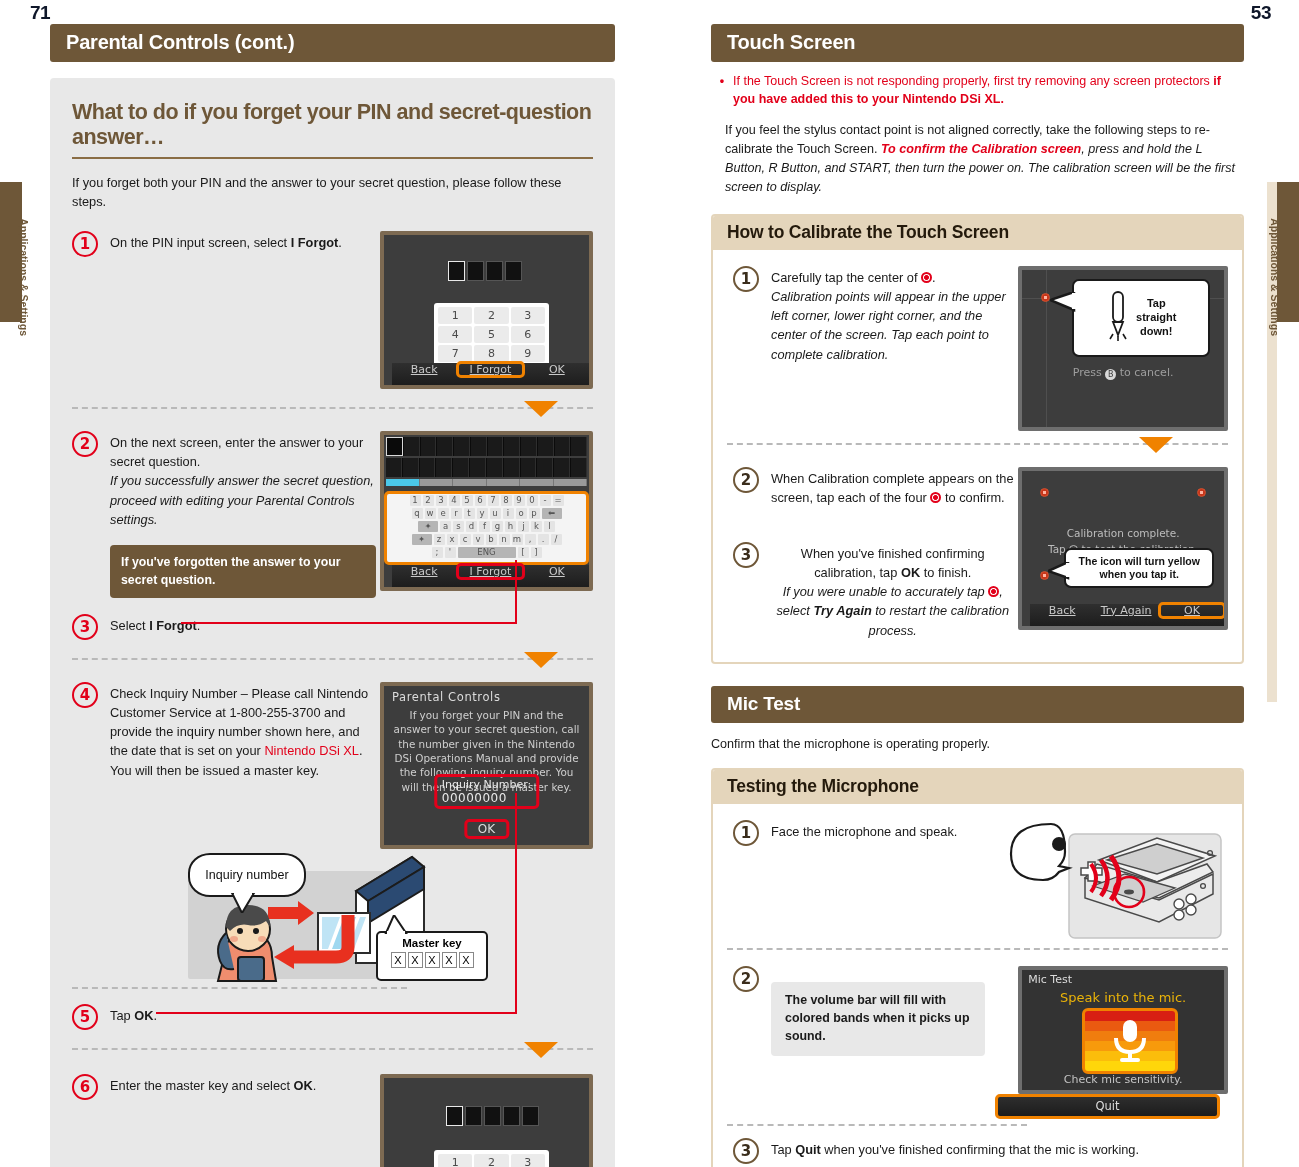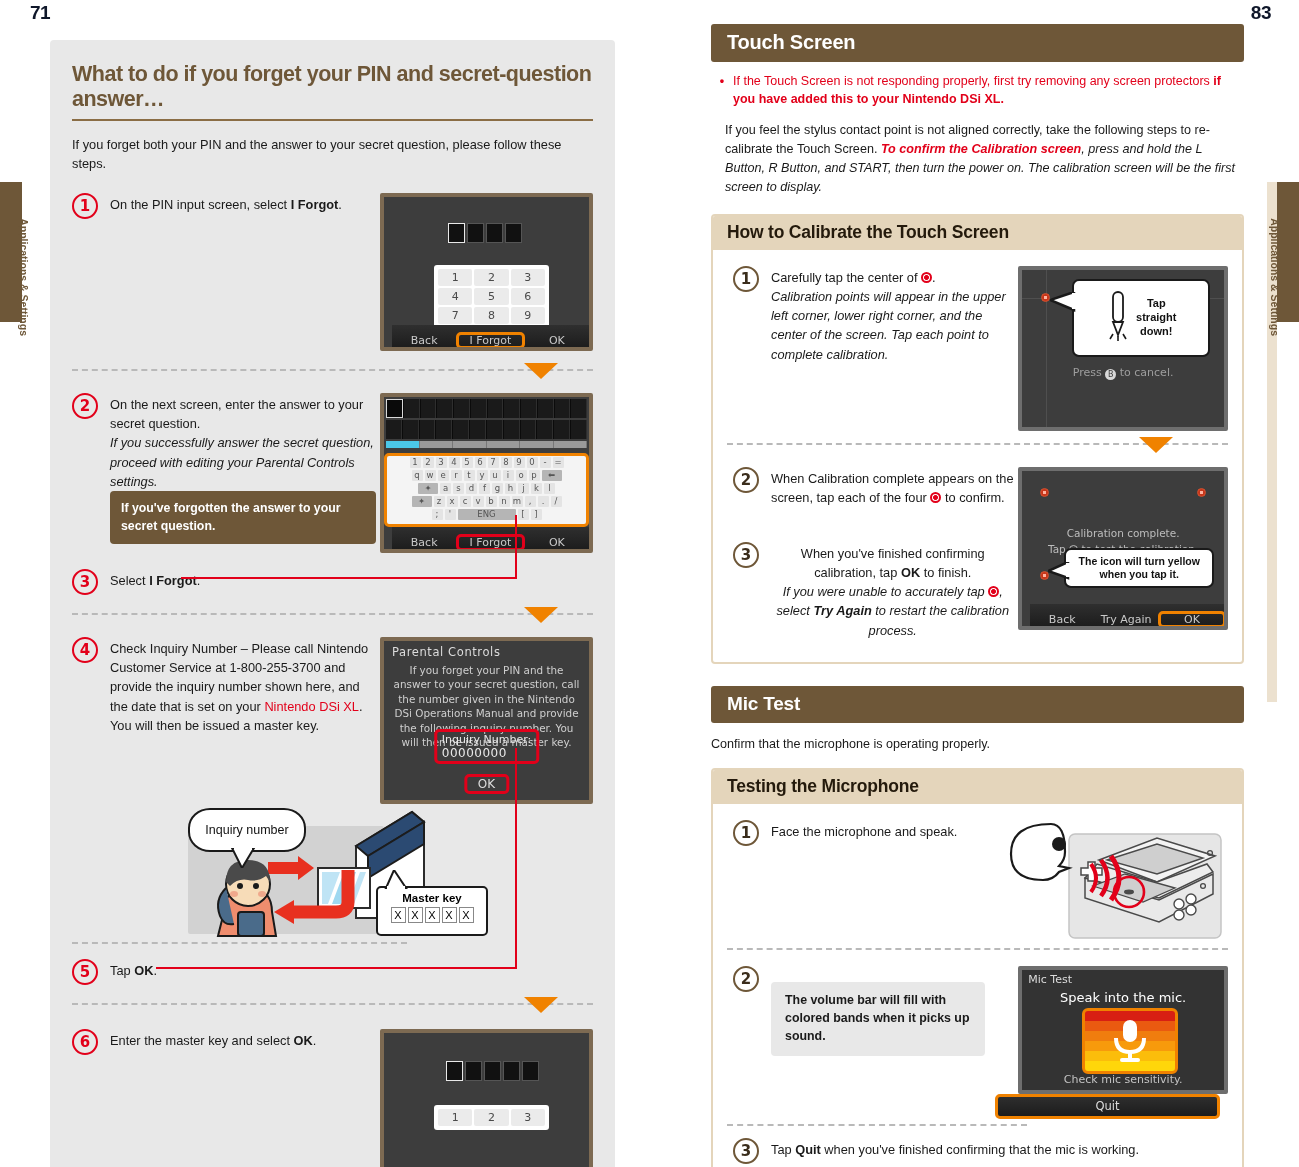--- a/index.html
+++ b/index.html
@@ -191,24 +191,25 @@
     border: 4px solid #7d6a52;
     border-radius: 2px;
     overflow: hidden;
   }
   .ds-bottombar {
     position: absolute;
     left: 8px; right: 0; bottom: 0;
     height: 22px;
     background: linear-gradient(#2f2f2f,#1d1d1d);
     display: flex;
-    align-items: flex-end;
+    align-items: flex-start;
     color: #c9c9c9;
     font-size: 11px;
     font-family: "DejaVu Sans", sans-serif;
+    text-decoration: underline;
   }
   .ds-bottombar > div {
     flex: 1 1 0;
     text-align: center;
   }
   .hl-orange { outline: 3px solid #f08200; outline-offset:-1px; border-radius:3px; }
   .hl-red    { outline: 3px solid #e2001a; outline-offset:-1px; border-radius:3px; }
 
   
   .keypad {
@@ -437,30 +438,31 @@
 
   
   .illus { position:absolute; }
 </style>
 </head>
 <body>
 
 <div class="page">
 
   <div class="folio folio-left">71</div>
-  <div class="folio folio-right">83</div>
+  <div class="folio folio-right">53</div>
 
   <div class="side-tab side-tab-l"></div>
   <div class="side-tab-label side-tab-label-l">Applications &amp; Settings</div>
   <div class="tab-shadow tab-shadow-r"></div>
   <div class="side-tab side-tab-r"></div>
   <div class="side-tab-label side-tab-label-r">Applications &amp; Settings</div>
 
   <div class="col col-left">
 
+    <div class="banner">Parental Controls (cont.)</div>
 
     <div class="panel-grey" style="padding-bottom:8px;">
       <div class="panel-title">What to do if you forget your PIN and secret-question answer…</div>
       <div class="panel-intro">If you forget both your PIN and the answer to your secret question, please follow these steps.</div>
 
       <div class="step" style="padding-top:20px;">
         <div class="bullet">1</div>
         <div class="step-body" style="width:260px;">
           <span>On the PIN input screen, select </span><b>I Forgot</b><span>.</span>
         </div>
@@ -497,21 +499,21 @@
       <div class="divider-dash" style="margin-top:18px;position:relative;">
         <div style="position:absolute;left:452px;top:-8px;" class="arrow-down"></div>
       </div>
 
       <div class="step" style="padding-top:22px;">
         <div class="bullet">2</div>
         <div class="step-body" style="width:260px;">
           <div>On the next screen, enter the answer to your</div>
           <div>secret question.</div>
           <div style="font-style:italic;">If you successfully answer the secret question, proceed with editing your Parental Controls settings.</div>
-          <div class="callout-brown" style="margin-top:0;">If you've forgotten the answer to your secret question.</div>
+          <div class="callout-brown" style="margin-top:16px;">If you've forgotten the answer to your secret question.</div>
         </div>
 
         <div class="ds-shot" style="width:213px;height:160px;margin-left:4px;">
           <div class="kb-top-rows">
             <div class="kb-field">
               <i class="sel"></i>
                 <i></i>
                 <i></i>
                 <i></i>
                 <i></i>
@@ -906,21 +908,21 @@
         <div class="divider-dash" style="margin-top:8px;"></div>
 
         <div class="step" style="padding-top:16px;">
           <div class="bullet brown" style="margin-left:6px;">2</div>
           <div class="step-body" style="width:252px;">
             <div class="callout-grey" style="margin-top:14px;width:214px;">The volume bar will fill with colored bands when it picks up sound.</div>
           </div>
 
           <div class="ds-shot" style="width:217px;height:128px;margin-left:4px;background:#333;border-color:#6e6e6e;">
             <div style="position:absolute;left:6px;top:3px;font-size:11px;color:#dcdcdc;font-family:'DejaVu Sans',sans-serif;">Mic Test</div>
-            <div style="position:absolute;left:0;right:0;top:20px;text-align:center;font-size:13px;color:#ffffff;font-family:'DejaVu Sans',sans-serif;">Speak into the mic.</div>
+            <div style="position:absolute;left:0;right:0;top:20px;text-align:center;font-size:13px;color:#eab308;font-family:'DejaVu Sans',sans-serif;">Speak into the mic.</div>
             <div class="micbar hl-orange" style="left:62px;top:40px;width:92px;height:62px;">
               <svg class="mic-glyph" width="44" height="46" viewBox="0 0 44 46">
                 <rect x="15" y="2" width="14" height="22" rx="7" fill="#ffffff"></rect>
                 <path d="M8,20 Q8,34 22,34 Q36,34 36,20" stroke="#ffffff" stroke-width="4" fill="none"></path>
                 <rect x="20" y="33" width="4" height="8" fill="#ffffff"></rect>
                 <rect x="12" y="40" width="20" height="4" rx="2" fill="#ffffff"></rect>
               </svg>
             </div>
             <div style="position:absolute;left:0;right:0;bottom:4px;text-align:center;font-size:11px;color:#c3c3c3;font-family:'DejaVu Sans',sans-serif;">Check mic sensitivity.</div>
           </div>

